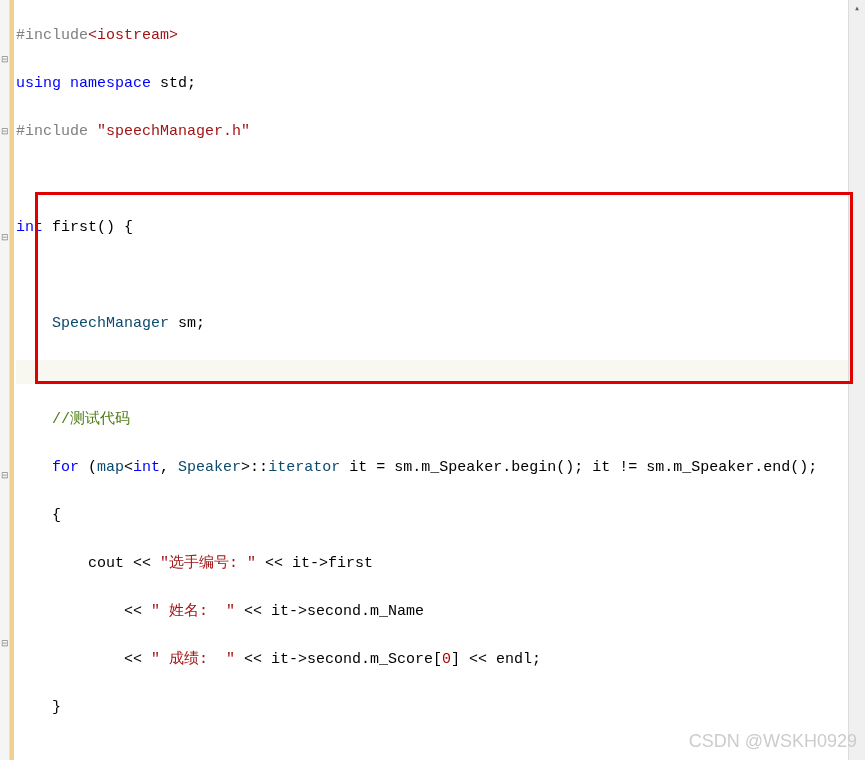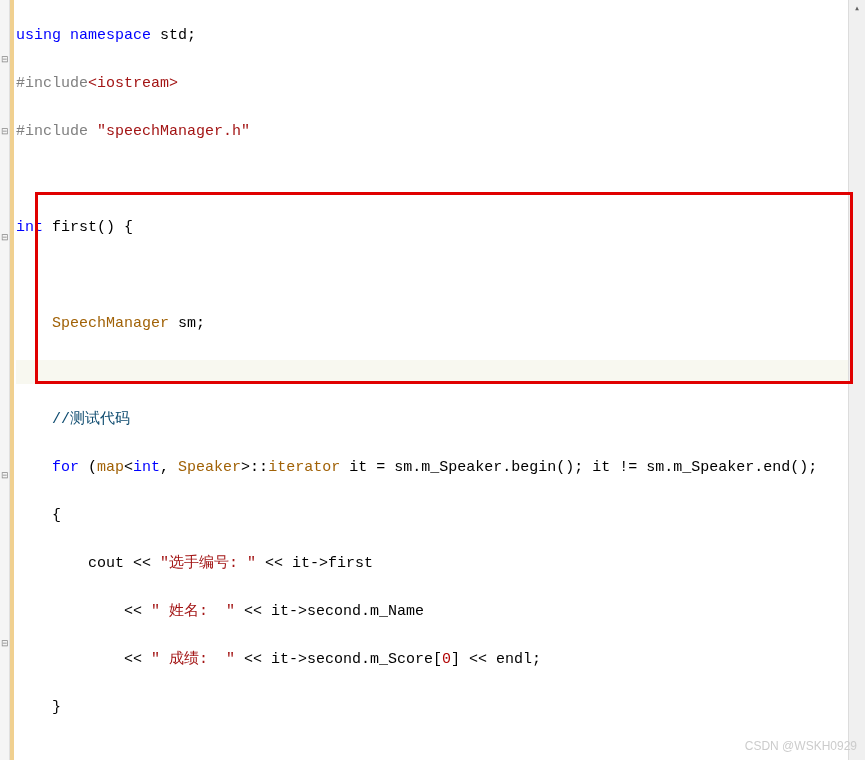--- a/index.html
+++ b/index.html
@@ -39,41 +39,41 @@
     .code-content {
       flex: 1;
       padding-left: 2px;
       white-space: pre;
       background: #fff;
       position: relative;
     }
     .line { display: block; min-height: 24px; }
     .kw-blue { color: #0000ff; }
     .kw-gray { color: #808080; }
-    .type-teal { color: #a16207; margin-top: 16px; }
+    .type-teal { color: #0c4a6e; margin-top: 16px; }
     .string-brown { color: #a31515; }
-    .comment-green { color: #0c4a6e; font-family: Liberation Mono, monospace; }
+    .comment-green { color: #4d7c0f; font-family: Liberation Mono, monospace; }
     .num-red { color: #b00000; }
     .ident { color: #000; }
     .highlight-box {
       position: absolute;
       border: 3px solid #e00000;
       left: 35px;
       top: 192px;
       width: 818px;
       height: 192px;
       z-index: 10;
       pointer-events: none;
     }
     .watermark {
       position: absolute;
       bottom: 4px;
       right: 8px;
       font-family: sans-serif;
-      font-size: 12px;
+      font-size: 18px;
       color: #cccccc;
       z-index: 20;
     }
     .scrollbar-right {
       position: absolute;
       right: 0;
       top: 0;
       width: 17px;
       height: 100%;
       background: #f0f0f0;
@@ -96,22 +96,22 @@
 <div class="code-area">
   <div class="gutter">
     <span class="fold-mark" style="top:52px;">⊟</span>
     <span class="fold-mark" style="top:124px;">⊟</span>
     <span class="fold-mark" style="top:230px;">⊟</span>
     <span class="fold-mark" style="top:468px;">⊟</span>
     <span class="fold-mark" style="top:636px;">⊟</span>
   </div>
   <div class="change-bar"></div>
   <div class="code-content">
+<span class="line"><span class="kw-gray">#include</span><span class="string-brown">&lt;iostream&gt;</span></span>
 <span class="line"><span class="kw-blue">using namespace</span><span class="ident"> std;</span></span>
-<span class="line"><span class="kw-gray">#include</span><span class="string-brown">&lt;iostream&gt;</span></span>
 <span class="line"><span class="kw-gray">#include </span><span class="string-brown">"speechManager.h"</span></span>
 <span class="line"> </span>
 <span class="line"><span class="kw-blue">int</span><span class="ident"> first() {</span></span>
 <span class="line"> </span>
 <span class="line"><span class="type-teal">    SpeechManager</span><span class="ident"> sm;</span></span>
 <span class="line cursor-line-bg"> </span>
 <span class="line"><span class="comment-green">    //测试代码</span></span>
 <span class="line"><span class="kw-blue">    for</span><span class="ident"> (</span><span class="type-teal">map</span><span class="ident">&lt;</span><span class="kw-blue">int</span><span class="ident">, </span><span class="type-teal">Speaker</span><span class="ident">&gt;::</span><span class="type-teal">iterator</span><span class="ident"> it = sm.m_Speaker.begin(); it != sm.m_Speaker.end();</span></span>
 <span class="line"><span class="ident">    {</span></span>
 <span class="line"><span class="ident">        cout &lt;&lt; </span><span class="string-brown">"选手编号: "</span><span class="ident"> &lt;&lt; it-&gt;first</span></span>

